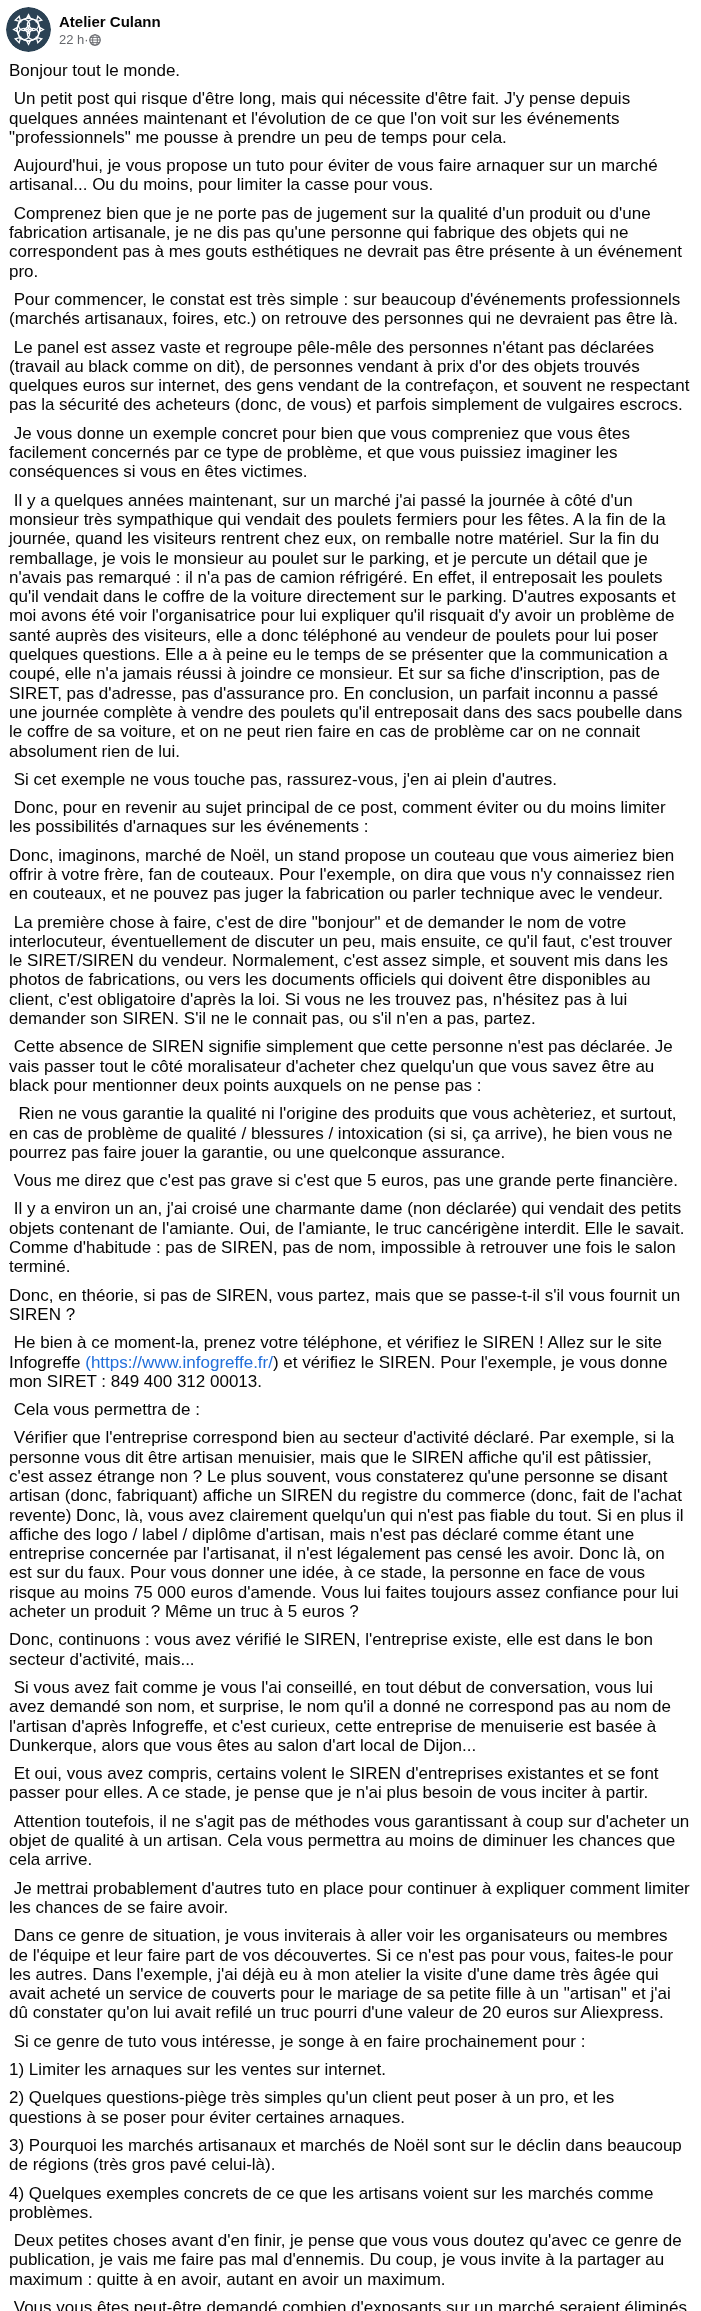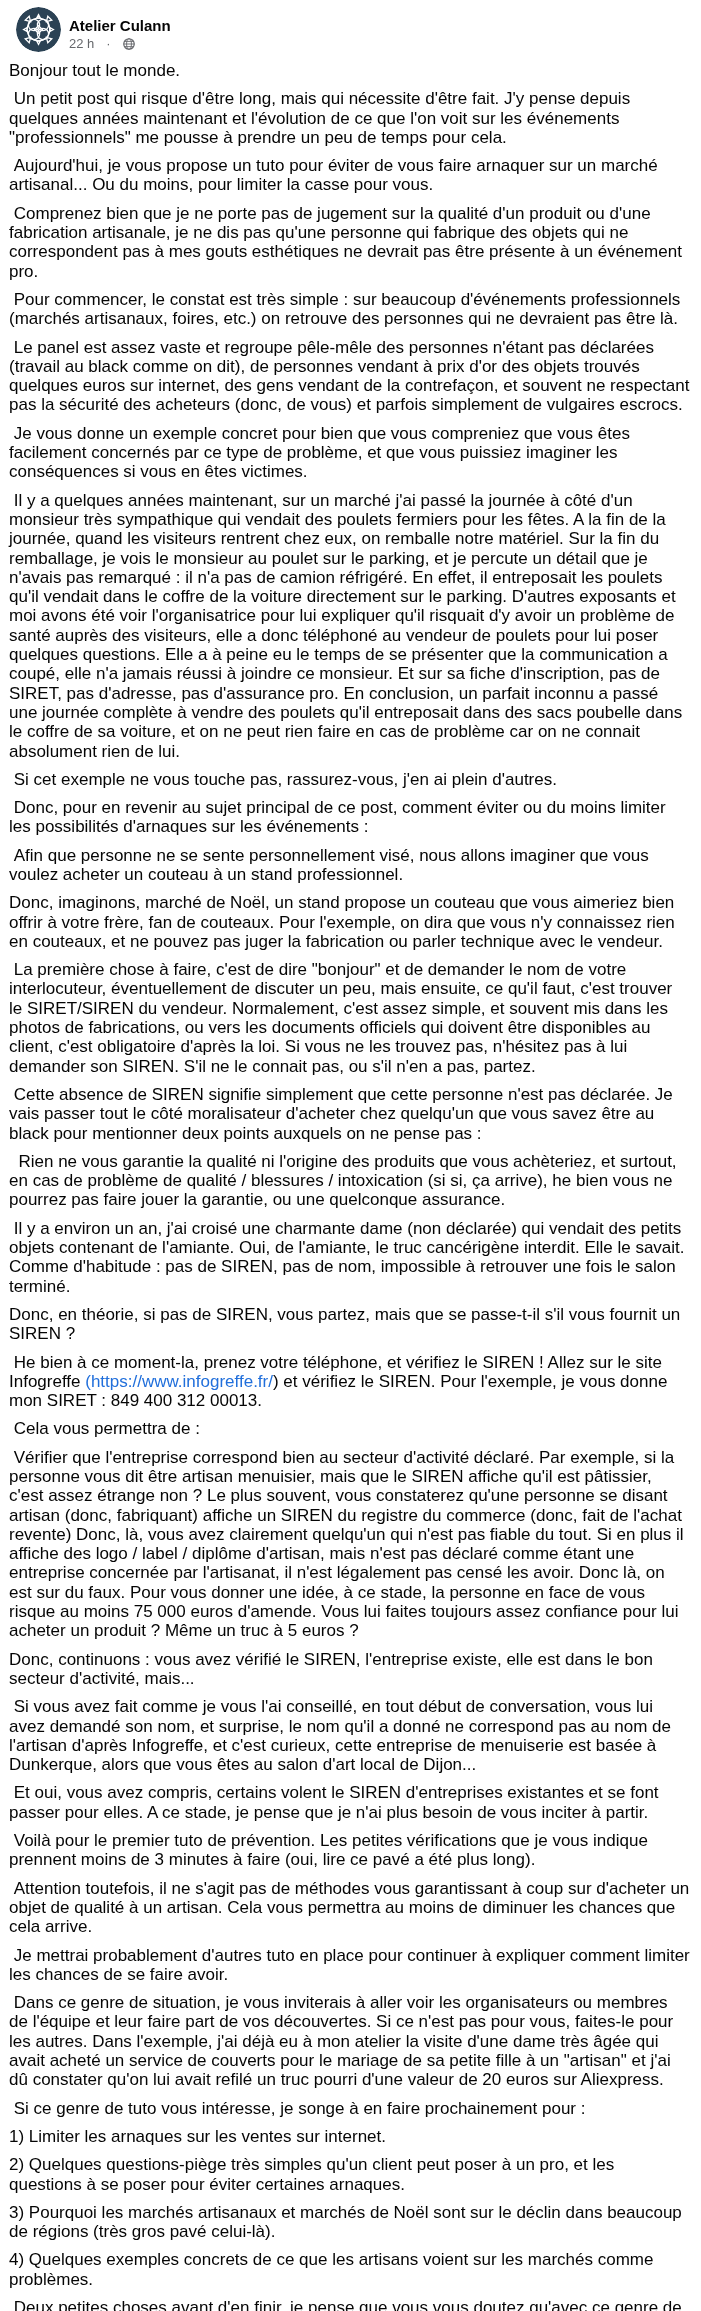--- a/index.html
+++ b/index.html
@@ -5,23 +5,23 @@
   html, body { margin: 0; padding: 0; background: #ffffff; }
   .post {
     width: 701px;
     background: #fff;
     font-family: "Liberation Sans", "DejaVu Sans", sans-serif;
     color: #050505;
     box-sizing: border-box;
   }
   .post-header {
     display: flex;
-    align-items: flex-end;
+    align-items: center;
     gap: 8px;
-    padding: 7px 16px 4px 16px;
+    padding: 7px 16px 4px 6px;
     box-sizing: border-box;
   }
   .avatar {
     width: 45px;
     height: 45px;
     border-radius: 50%;
     flex: 0 0 45px;
     cursor: pointer;
     display: block;
   }
@@ -29,21 +29,21 @@
   .author-name {
     font-size: 15px;
     font-weight: 700;
     line-height: 19px;
     color: #050505;
     cursor: pointer;
   }
   .meta-line {
     display: flex;
     align-items: center;
-    gap: 12px;
+    gap: 0;
     font-size: 13px;
     line-height: 17px;
     color: #65676b;
   }
   .timestamp { cursor: pointer; }
   .dot-sep { color: #65676b; }
   .globe { width: 12px; height: 12px; display: inline-block; margin-top: 1px; }
   .post-body {
     padding: 5px 11px 0 9px;
     box-sizing: border-box;
@@ -105,34 +105,33 @@
       <p class="para"><span>Bonjour tout le monde.</span></p>
       <p class="para"><span> Un petit post qui risque d'être long, mais qui nécessite d'être fait. J'y pense depuis quelques années maintenant et l'évolution de ce que l'on voit sur les événements "professionnels" me pousse à prendre un peu de temps pour cela.</span></p>
       <p class="para"><span> Aujourd'hui, je vous propose un tuto pour éviter de vous faire arnaquer sur un marché artisanal... Ou du moins, pour limiter la casse pour vous.</span></p>
       <p class="para"><span> Comprenez bien que je ne porte pas de jugement sur la qualité d'un produit ou d'une fabrication artisanale, je ne dis pas qu'une personne qui fabrique des objets qui ne correspondent pas à mes gouts esthétiques ne devrait pas être présente à un événement pro.</span></p>
       <p class="para"><span> Pour commencer, le constat est très simple : sur beaucoup d'événements professionnels (marchés artisanaux, foires, etc.) on retrouve des personnes qui ne devraient pas être là.</span></p>
       <p class="para"><span> Le panel est assez vaste et regroupe pêle-mêle des personnes n'étant pas déclarées (travail au black comme on dit), de personnes vendant à prix d'or des objets trouvés quelques euros sur internet, des gens vendant de la contrefaçon, et souvent ne respectant pas la sécurité des acheteurs (donc, de vous) et parfois simplement de vulgaires escrocs.</span></p>
       <p class="para"><span> Je vous donne un exemple concret pour bien que vous compreniez que vous êtes facilement concernés par ce type de problème, et que vous puissiez imaginer les conséquences si vous en êtes victimes.</span></p>
       <p class="para"><span> Il y a quelques années maintenant, sur un marché j'ai passé la journée à côté d'un monsieur très sympathique qui vendait des poulets fermiers pour les fêtes. A la fin de la journée, quand les visiteurs rentrent chez eux, on remballe notre matériel. Sur la fin du remballage, je vois le monsieur au poulet sur le parking, et je percute un détail que je n'avais pas remarqué : il n'a pas de camion réfrigéré. En effet, il entreposait les poulets qu'il vendait dans le coffre de la voiture directement sur le parking. D'autres exposants et moi avons été voir l'organisatrice pour lui expliquer qu'il risquait d'y avoir un problème de santé auprès des visiteurs, elle a donc téléphoné au vendeur de poulets pour lui poser quelques questions. Elle a à peine eu le temps de se présenter que la communication a coupé, elle n'a jamais réussi à joindre ce monsieur. Et sur sa fiche d'inscription, pas de SIRET, pas d'adresse, pas d'assurance pro. En conclusion, un parfait inconnu a passé une journée complète à vendre des poulets qu'il entreposait dans des sacs poubelle dans le coffre de sa voiture, et on ne peut rien faire en cas de problème car on ne connait absolument rien de lui.</span></p>
       <p class="para"><span> Si cet exemple ne vous touche pas, rassurez-vous, j'en ai plein d'autres.</span></p>
       <p class="para"><span> Donc, pour en revenir au sujet principal de ce post, comment éviter ou du moins limiter les possibilités d'arnaques sur les événements :</span></p>
-      <p class="para"><span> Afin que personne ne se sente personnellement visé, nous allons imaginer que vous voulez acheter un couteau à un stand professionnel.</span></p>
       <p class="para"><span>Donc, imaginons, marché de Noël, un stand propose un couteau que vous aimeriez bien offrir à votre frère, fan de couteaux. Pour l'exemple, on dira que vous n'y connaissez rien en couteaux, et ne pouvez pas juger la fabrication ou parler technique avec le vendeur.</span></p>
       <p class="para"><span> La première chose à faire, c'est de dire "bonjour" et de demander le nom de votre interlocuteur, éventuellement de discuter un peu, mais ensuite, ce qu'il faut, c'est trouver le SIRET/SIREN du vendeur. Normalement, c'est assez simple, et souvent mis dans les photos de fabrications, ou vers les documents officiels qui doivent être disponibles au client, c'est obligatoire d'après la loi. Si vous ne les trouvez pas, n'hésitez pas à lui demander son SIREN. S'il ne le connait pas, ou s'il n'en a pas, partez.</span></p>
       <p class="para"><span> Cette absence de SIREN signifie simplement que cette personne n'est pas déclarée. Je vais passer tout le côté moralisateur d'acheter chez quelqu'un que vous savez être au black pour mentionner deux points auxquels on ne pense pas :</span></p>
       <p class="para"><span>  Rien ne vous garantie la qualité ni l'origine des produits que vous achèteriez, et surtout, en cas de problème de qualité / blessures / intoxication (si si, ça arrive), he bien vous ne pourrez pas faire jouer la garantie, ou une quelconque assurance.</span></p>
+      <p class="para"><span> Vous me direz que c'est pas grave si c'est que 5 euros, pas une grande perte financière.</span></p>
       <p class="para"><span> Il y a environ un an, j'ai croisé une charmante dame (non déclarée) qui vendait des petits objets contenant de l'amiante. Oui, de l'amiante, le truc cancérigène interdit. Elle le savait. Comme d'habitude : pas de SIREN, pas de nom, impossible à retrouver une fois le salon terminé.</span></p>
       <p class="para"><span>Donc, en théorie, si pas de SIREN, vous partez, mais que se passe-t-il s'il vous fournit un SIREN ?</span></p>
       <p class="para"><span> He bien à ce moment-la, prenez votre téléphone, et vérifiez le SIREN ! Allez sur le site Infogreffe </span><a href="#" class="link">(https://www.infogreffe.fr/</a><span>) et vérifiez le SIREN. Pour l'exemple, je vous donne mon SIRET : 849 400 312 00013.</span></p>
       <p class="para"><span> Cela vous permettra de :</span></p>
       <p class="para"><span> Vérifier que l'entreprise correspond bien au secteur d'activité déclaré. Par exemple, si la personne vous dit être artisan menuisier, mais que le SIREN affiche qu'il est pâtissier, c'est assez étrange non ? Le plus souvent, vous constaterez qu'une personne se disant artisan (donc, fabriquant) affiche un SIREN du registre du commerce (donc, fait de l'achat revente) Donc, là, vous avez clairement quelqu'un qui n'est pas fiable du tout. Si en plus il affiche des logo / label / diplôme d'artisan, mais n'est pas déclaré comme étant une entreprise concernée par l'artisanat, il n'est légalement pas censé les avoir. Donc là, on est sur du faux. Pour vous donner une idée, à ce stade, la personne en face de vous risque au moins 75 000 euros d'amende. Vous lui faites toujours assez confiance pour lui acheter un produit ? Même un truc à 5 euros ?</span></p>
       <p class="para"><span>Donc, continuons : vous avez vérifié le SIREN, l'entreprise existe, elle est dans le bon secteur d'activité, mais...</span></p>
       <p class="para"><span> Si vous avez fait comme je vous l'ai conseillé, en tout début de conversation, vous lui avez demandé son nom, et surprise, le nom qu'il a donné ne correspond pas au nom de l'artisan d'après Infogreffe, et c'est curieux, cette entreprise de menuiserie est basée à Dunkerque, alors que vous êtes au salon d'art local de Dijon...</span></p>
       <p class="para"><span> Et oui, vous avez compris, certains volent le SIREN d'entreprises existantes et se font passer pour elles. A ce stade, je pense que je n'ai plus besoin de vous inciter à partir.</span></p>
-      <p class="para"><span> Voilà pour le premier tuto de prévention. Les petites vérifications que je vous indique prennent moins de 3 minutes à faire (oui, lire ce pavé a été plus long).</span></p>
       <p class="para"><span> Attention toutefois, il ne s'agit pas de méthodes vous garantissant à coup sur d'acheter un objet de qualité à un artisan. Cela vous permettra au moins de diminuer les chances que cela arrive.</span></p>
       <p class="para"><span> Je mettrai probablement d'autres tuto en place pour continuer à expliquer comment limiter les chances de se faire avoir.</span></p>
       <p class="para"><span> Dans ce genre de situation, je vous inviterais à aller voir les organisateurs ou membres de l'équipe et leur faire part de vos découvertes. Si ce n'est pas pour vous, faites-le pour les autres. Dans l'exemple, j'ai déjà eu à mon atelier la visite d'une dame très âgée qui avait acheté un service de couverts pour le mariage de sa petite fille à un "artisan" et j'ai dû constater qu'on lui avait refilé un truc pourri d'une valeur de 20 euros sur Aliexpress.</span></p>
       <p class="para"><span> Si ce genre de tuto vous intéresse, je songe à en faire prochainement pour :</span></p>
       <p class="para"><span>1) Limiter les arnaques sur les ventes sur internet.</span></p>
       <p class="para"><span>2) Quelques questions-piège très simples qu'un client peut poser à un pro, et les questions à se poser pour éviter certaines arnaques.</span></p>
       <p class="para"><span>3) Pourquoi les marchés artisanaux et marchés de Noël sont sur le déclin dans beaucoup de régions (très gros pavé celui-là).</span></p>
       <p class="para"><span>4) Quelques exemples concrets de ce que les artisans voient sur les marchés comme problèmes.</span></p>
       <p class="para"><span> Deux petites choses avant d'en finir, je pense que vous vous doutez qu'avec ce genre de publication, je vais me faire pas mal d'ennemis. Du coup, je vous invite à la partager au maximum : quitte à en avoir, autant en avoir un maximum.</span></p>
       <p class="para"><span> Vous vous êtes peut-être demandé combien d'exposants sur un marché seraient éliminés juste avec un contrôle du SIREN. L'année dernière, sur les marchés de Noël auxquels j'ai participé ou que j'ai visités, le taux d'exposants non-déclarés, ou usant d'un faux SIREN, était d'environ 60 %.</span></p>

